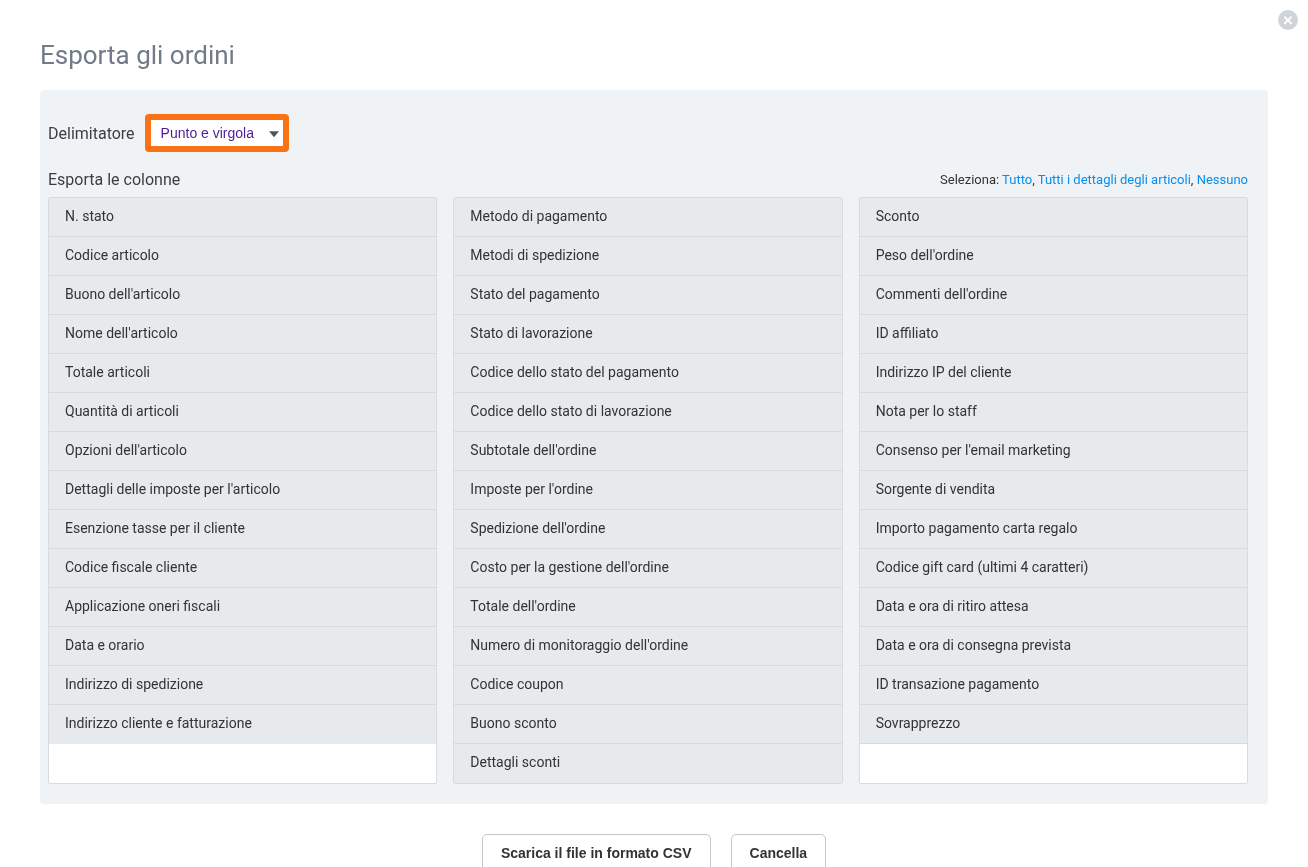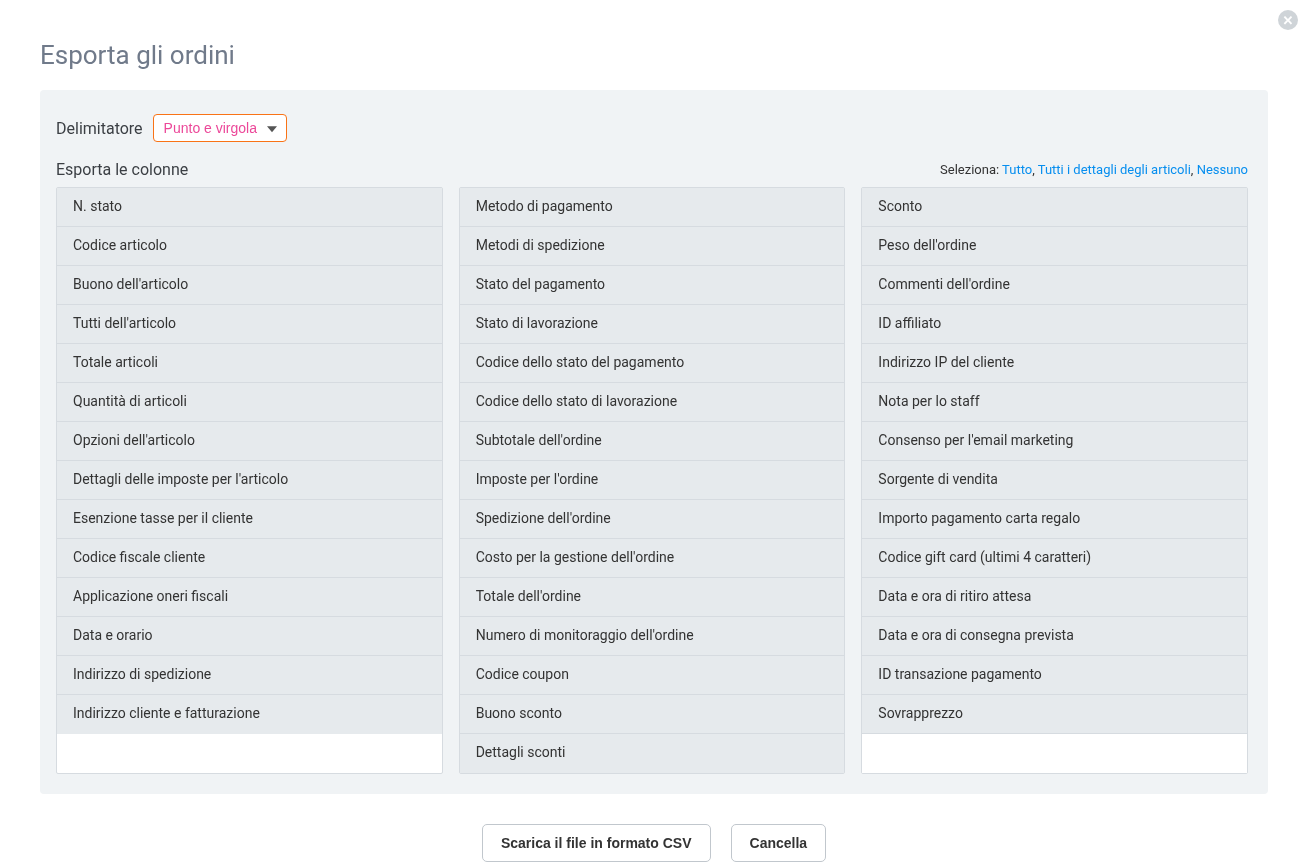--- a/index.html
+++ b/index.html
@@ -36,40 +36,40 @@
       padding: 40px 40px 30px 40px;
     }
     .page-title {
       font-size: 26px;
       font-weight: 400;
       color: #707a8a;
       margin-bottom: 20px;
     }
     .panel {
       background: #f0f3f5;
-      padding: 24px 20px 20px 16px;
+      padding: 24px 20px 20px 8px;
       border-radius: 4px;
     }
     .delimiter-row {
       display: flex;
       align-items: center;
       gap: 10px;
       margin-bottom: 18px;
     }
     .delimiter-label {
       font-size: 16px;
       color: #3b3f44;
     }
     .delimiter-select {
       background: #fff;
-      border: 1px solid #f97316;
+      border: 6px solid #f97316;
       border-radius: 4px;
       padding: 5px 28px 5px 10px;
       font-size: 14px;
-      color: #ec4899;
+      color: #4c1d95;
       appearance: none;
       position: relative;
       cursor: pointer;
     }
     .select-wrap {
       position: relative;
       display: inline-block;
     }
     .select-wrap::after {
       content: "";
@@ -172,21 +172,21 @@
         <a>Tutti i dettagli degli articoli</a><span class="comma">,</span>
         <a>Nessuno</a>
       </span>
     </div>
 
     <div class="columns-grid">
       <div class="column">
         <div class="column-item">N. stato</div>
         <div class="column-item">Codice articolo</div>
         <div class="column-item">Buono dell'articolo</div>
-        <div class="column-item">Tutti dell'articolo</div>
+        <div class="column-item">Nome dell'articolo</div>
         <div class="column-item">Totale articoli</div>
         <div class="column-item">Quantità di articoli</div>
         <div class="column-item">Opzioni dell'articolo</div>
         <div class="column-item">Dettagli delle imposte per l'articolo</div>
         <div class="column-item">Esenzione tasse per il cliente</div>
         <div class="column-item">Codice fiscale cliente</div>
         <div class="column-item">Applicazione oneri fiscali</div>
         <div class="column-item">Data e orario</div>
         <div class="column-item">Indirizzo di spedizione</div>
         <div class="column-item">Indirizzo cliente e fatturazione</div>

